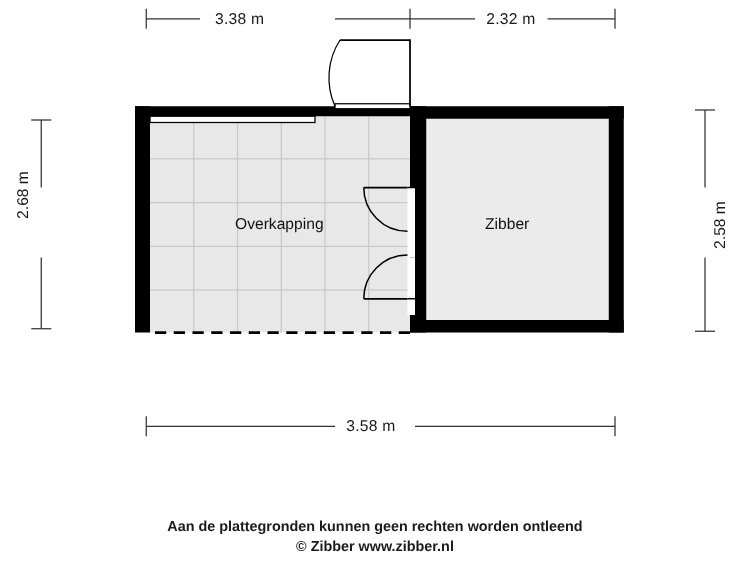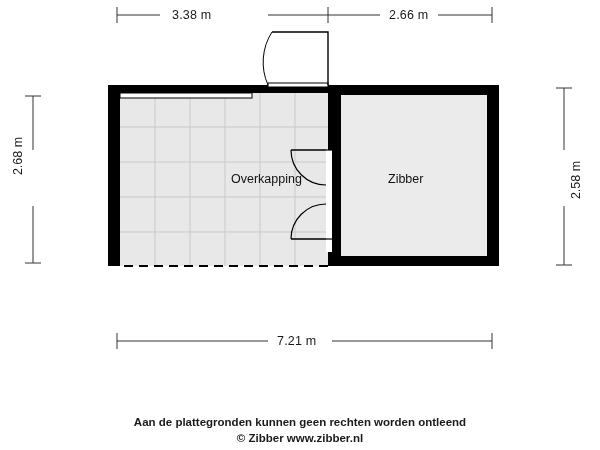--- a/index.html
+++ b/index.html
@@ -60,21 +60,21 @@
     white-space: nowrap;
   }
 
   
   .room-label {
     position: absolute;
     font-size: 12.5px;
     color: #111;
     white-space: nowrap;
   }
-  .room-overkapping { left: 188px; top: 172px; margin-left: 43px; }
+  .room-overkapping { left: 188px; top: 172px; }
   .room-berging     { left: 388px; top: 172px; }
 
   
   .footer {
     position: absolute;
     left: 0;
     width: 600px;
     text-align: center;
     font-size: 11.5px;
     color: #1a1a1a;
@@ -170,23 +170,23 @@
       <path d="M 291 239 L 326 239" stroke="#000" stroke-width="1.4" fill="none"></path>
       <path d="M 291 239 A 35 35 0 0 1 326 204" fill="none" stroke="#000" stroke-width="1.2"></path>
 
       <line x1="326" y1="150" x2="332" y2="150" stroke="#000" stroke-width="1.2"></line>
       <line x1="326" y1="239" x2="332" y2="239" stroke="#000" stroke-width="1.2"></line>
     </g>
   </svg>
 
   <div class="dim-label dim-top-left">3.38 m</div>
 
-  <div class="dim-label dim-top-right">2.66 m</div>
-
-  <div class="dim-label dim-bottom">7.21 m</div>
+  <div class="dim-label dim-top-right">2.32 m</div>
+
+  <div class="dim-label dim-bottom">3.58 m</div>
 
   <div class="dim-left-wrap">
     <span class="dim-left-text">2.68 m</span>
   </div>
 
   <div class="dim-right-wrap">
     <span class="dim-right-text">2.58 m</span>
   </div>
 
   <div class="room-label room-overkapping">Overkapping</div>

